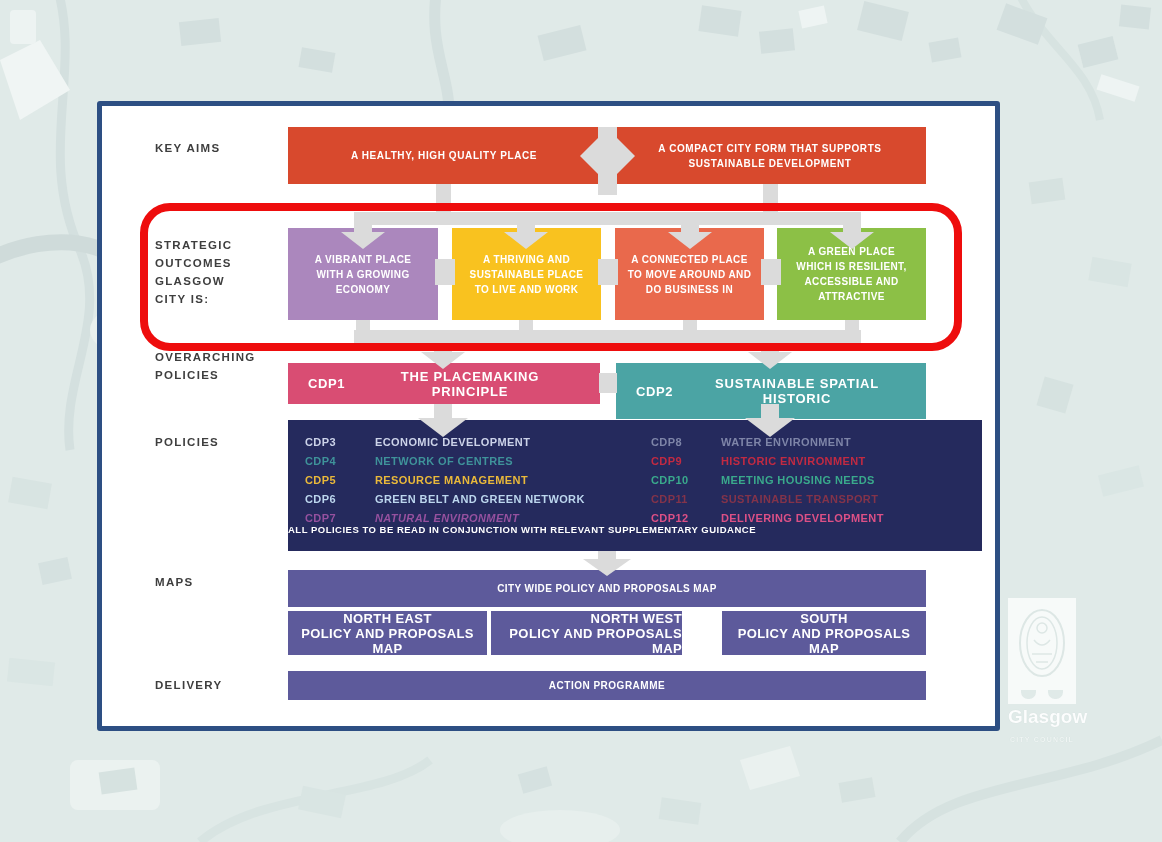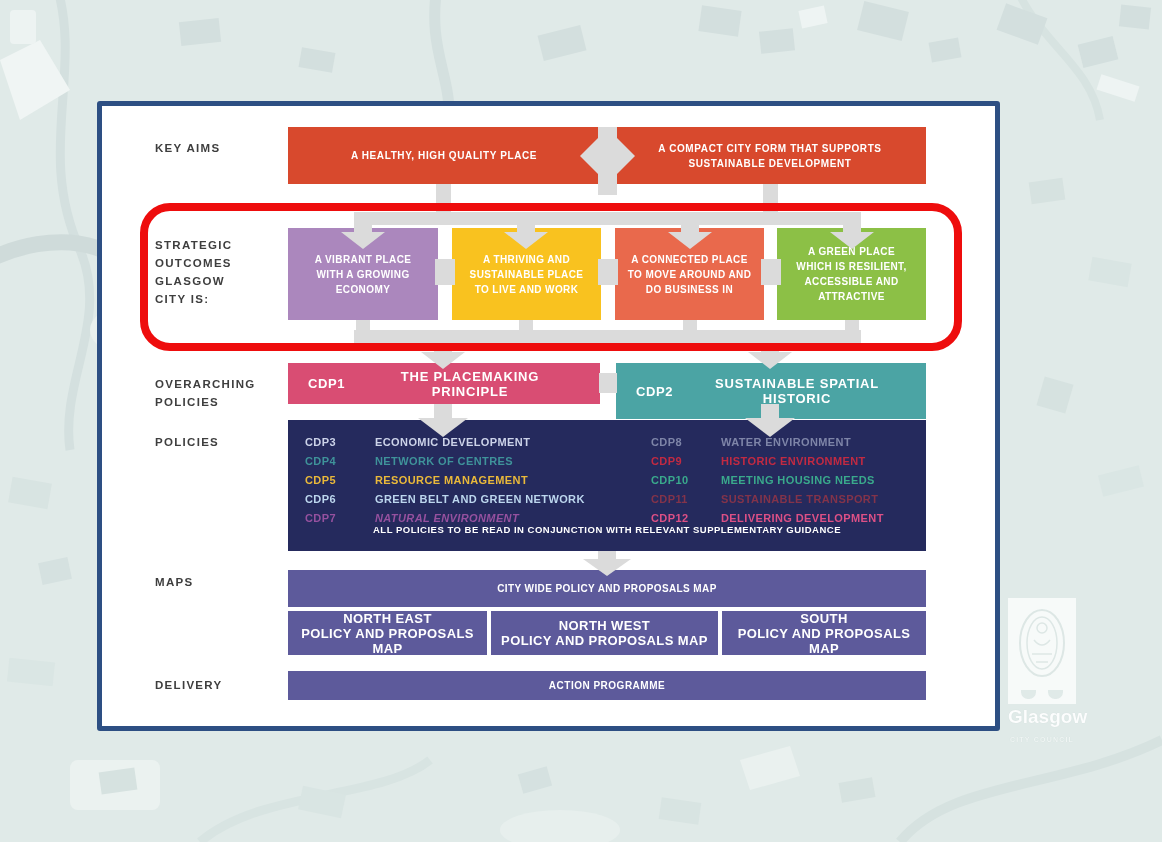--- a/index.html
+++ b/index.html
@@ -15,29 +15,29 @@
             white-space:pre-line;z-index:2;}
   .box{position:absolute;display:flex;align-items:center;justify-content:center;
        text-align:center;color:#fff;font-weight:bold;z-index:2;
        box-sizing:border-box;}
   .aims{font-size:10px;line-height:15px;letter-spacing:.6px;padding:0 30px;}
   .outcome{font-size:10px;line-height:15px;letter-spacing:.4px;padding:0 12px;}
   .cdprow{justify-content:flex-start;padding-left:20px;font-size:13px;
           letter-spacing:.6px;}
   .cdprow .code{width:72px;text-align:left;}
   .cdprow .name{flex:1;text-align:center;padding-right:40px;letter-spacing:.8px;}
-  #policies-panel{position:absolute;left:288px;top:420px;width:638px;height:131px;
+  #policies-panel{position:absolute;left:288px;top:420px;width:694px;height:131px;
                   z-index:2;}
   .polcol{position:absolute;top:13px;font-size:11px;font-weight:bold;
           line-height:19px;letter-spacing:.4px;}
   .polcol.left{left:17px;}
   .polcol.right{left:363px;}
   .polrow{display:flex;}
   .polrow .pcode{width:70px;}
-  .polnote{position:absolute;left:0;right:0;top:104px;text-align:center;
+  .polnote{position:absolute;left:0;right:0;top:104px;
            color:#fff;font-weight:bold;font-size:9.5px;letter-spacing:.5px;}
   .mapbox{font-size:13px;line-height:15px;letter-spacing:.4px;white-space:pre-line;}
   #connectors{position:absolute;left:0;top:0;z-index:3;pointer-events:none;}
   #highlight{position:absolute;left:140px;top:203px;width:822px;height:148px;
              box-sizing:border-box;border:8px solid #ee0d0d;border-radius:30px;
              z-index:4;}
   
   #logo{position:absolute;left:1008px;top:598px;width:68px;height:160px;z-index:1;
         opacity:.92;}
   #logo .crest{position:absolute;left:0;top:0;width:68px;height:92px;
@@ -100,21 +100,21 @@
     <path d="M740,760 l50,-14 10,30 -50,14 Z" fill="#eaf1ef"></path>
   </svg>
 
   <div id="panel"></div>
 
   <div class="rowlabel" style="top:139px">KEY AIMS</div>
   <div class="rowlabel" style="top:236px">STRATEGIC
 OUTCOMES
 GLASGOW
 CITY IS:</div>
-  <div class="rowlabel" style="top:375px">OVERARCHING
+  <div class="rowlabel" style="top:348px">OVERARCHING
 POLICIES</div>
   <div class="rowlabel" style="top:433px">POLICIES</div>
   <div class="rowlabel" style="top:573px">MAPS</div>
   <div class="rowlabel" style="top:676px">DELIVERY</div>
 
   <div class="box aims" style="left: 614px; top: 127px; width: 312px; height: 57px; background: rgb(216, 73, 45);">A COMPACT CITY FORM THAT SUPPORTS SUSTAINABLE DEVELOPMENT</div>
   <div class="box aims" style="left: 288px; top: 127px; width: 312px; height: 57px; background: rgb(216, 73, 45);">A HEALTHY, HIGH QUALITY PLACE</div>
 
   <div class="box outcome" style="left: 288px; top: 228px; width: 150px; height: 92px; background: rgb(171, 135, 189);">A VIBRANT PLACE WITH A GROWING ECONOMY</div>
   <div class="box outcome" style="left: 452px; top: 228px; width: 149px; height: 92px; background: rgb(249, 194, 31);">A THRIVING AND SUSTAINABLE PLACE TO LIVE AND WORK</div>
@@ -174,21 +174,21 @@
         <span class="pcode" style="color: rgb(221, 80, 134);">CDP12</span>
         <span style="color: rgb(221, 80, 134);">DELIVERING DEVELOPMENT</span>
         </div>
     </div>
     <div class="polnote">ALL POLICIES TO BE READ IN CONJUNCTION WITH RELEVANT SUPPLEMENTARY GUIDANCE</div>
   </div>
 
   <div class="box mapbox" style="left: 288px; top: 570px; width: 638px; height: 37px; font-size: 10px; background: rgb(93, 90, 155);">CITY WIDE POLICY AND PROPOSALS MAP</div>
   <div class="box mapbox" style="left: 288px; top: 611px; width: 199px; height: 44px; background: rgb(93, 90, 155);">NORTH EAST
 POLICY AND PROPOSALS MAP</div>
-  <div class="box mapbox" style="left: 491px; top: 611px; width: 227px; height: 44px; background: rgb(93, 90, 155);">NORTH WEST
+  <div class="box mapbox" style="left: 491px; top: 611px; width: 191px; height: 44px; background: rgb(93, 90, 155); text-align: right;">NORTH WEST
 POLICY AND PROPOSALS MAP</div>
   <div class="box mapbox" style="left: 722px; top: 611px; width: 204px; height: 44px; background: rgb(93, 90, 155);">SOUTH
 POLICY AND PROPOSALS MAP</div>
 
   <div class="box" style="left: 288px; top: 671px; width: 638px; height: 29px; font-size: 10px; letter-spacing: 0.5px; background: rgb(93, 90, 155);">ACTION PROGRAMME</div>
 
   <svg id="connectors" width="1162" height="842">
     <g fill="#dbdbdb">
 
       <rect x="598" y="127" width="19" height="68"></rect>

